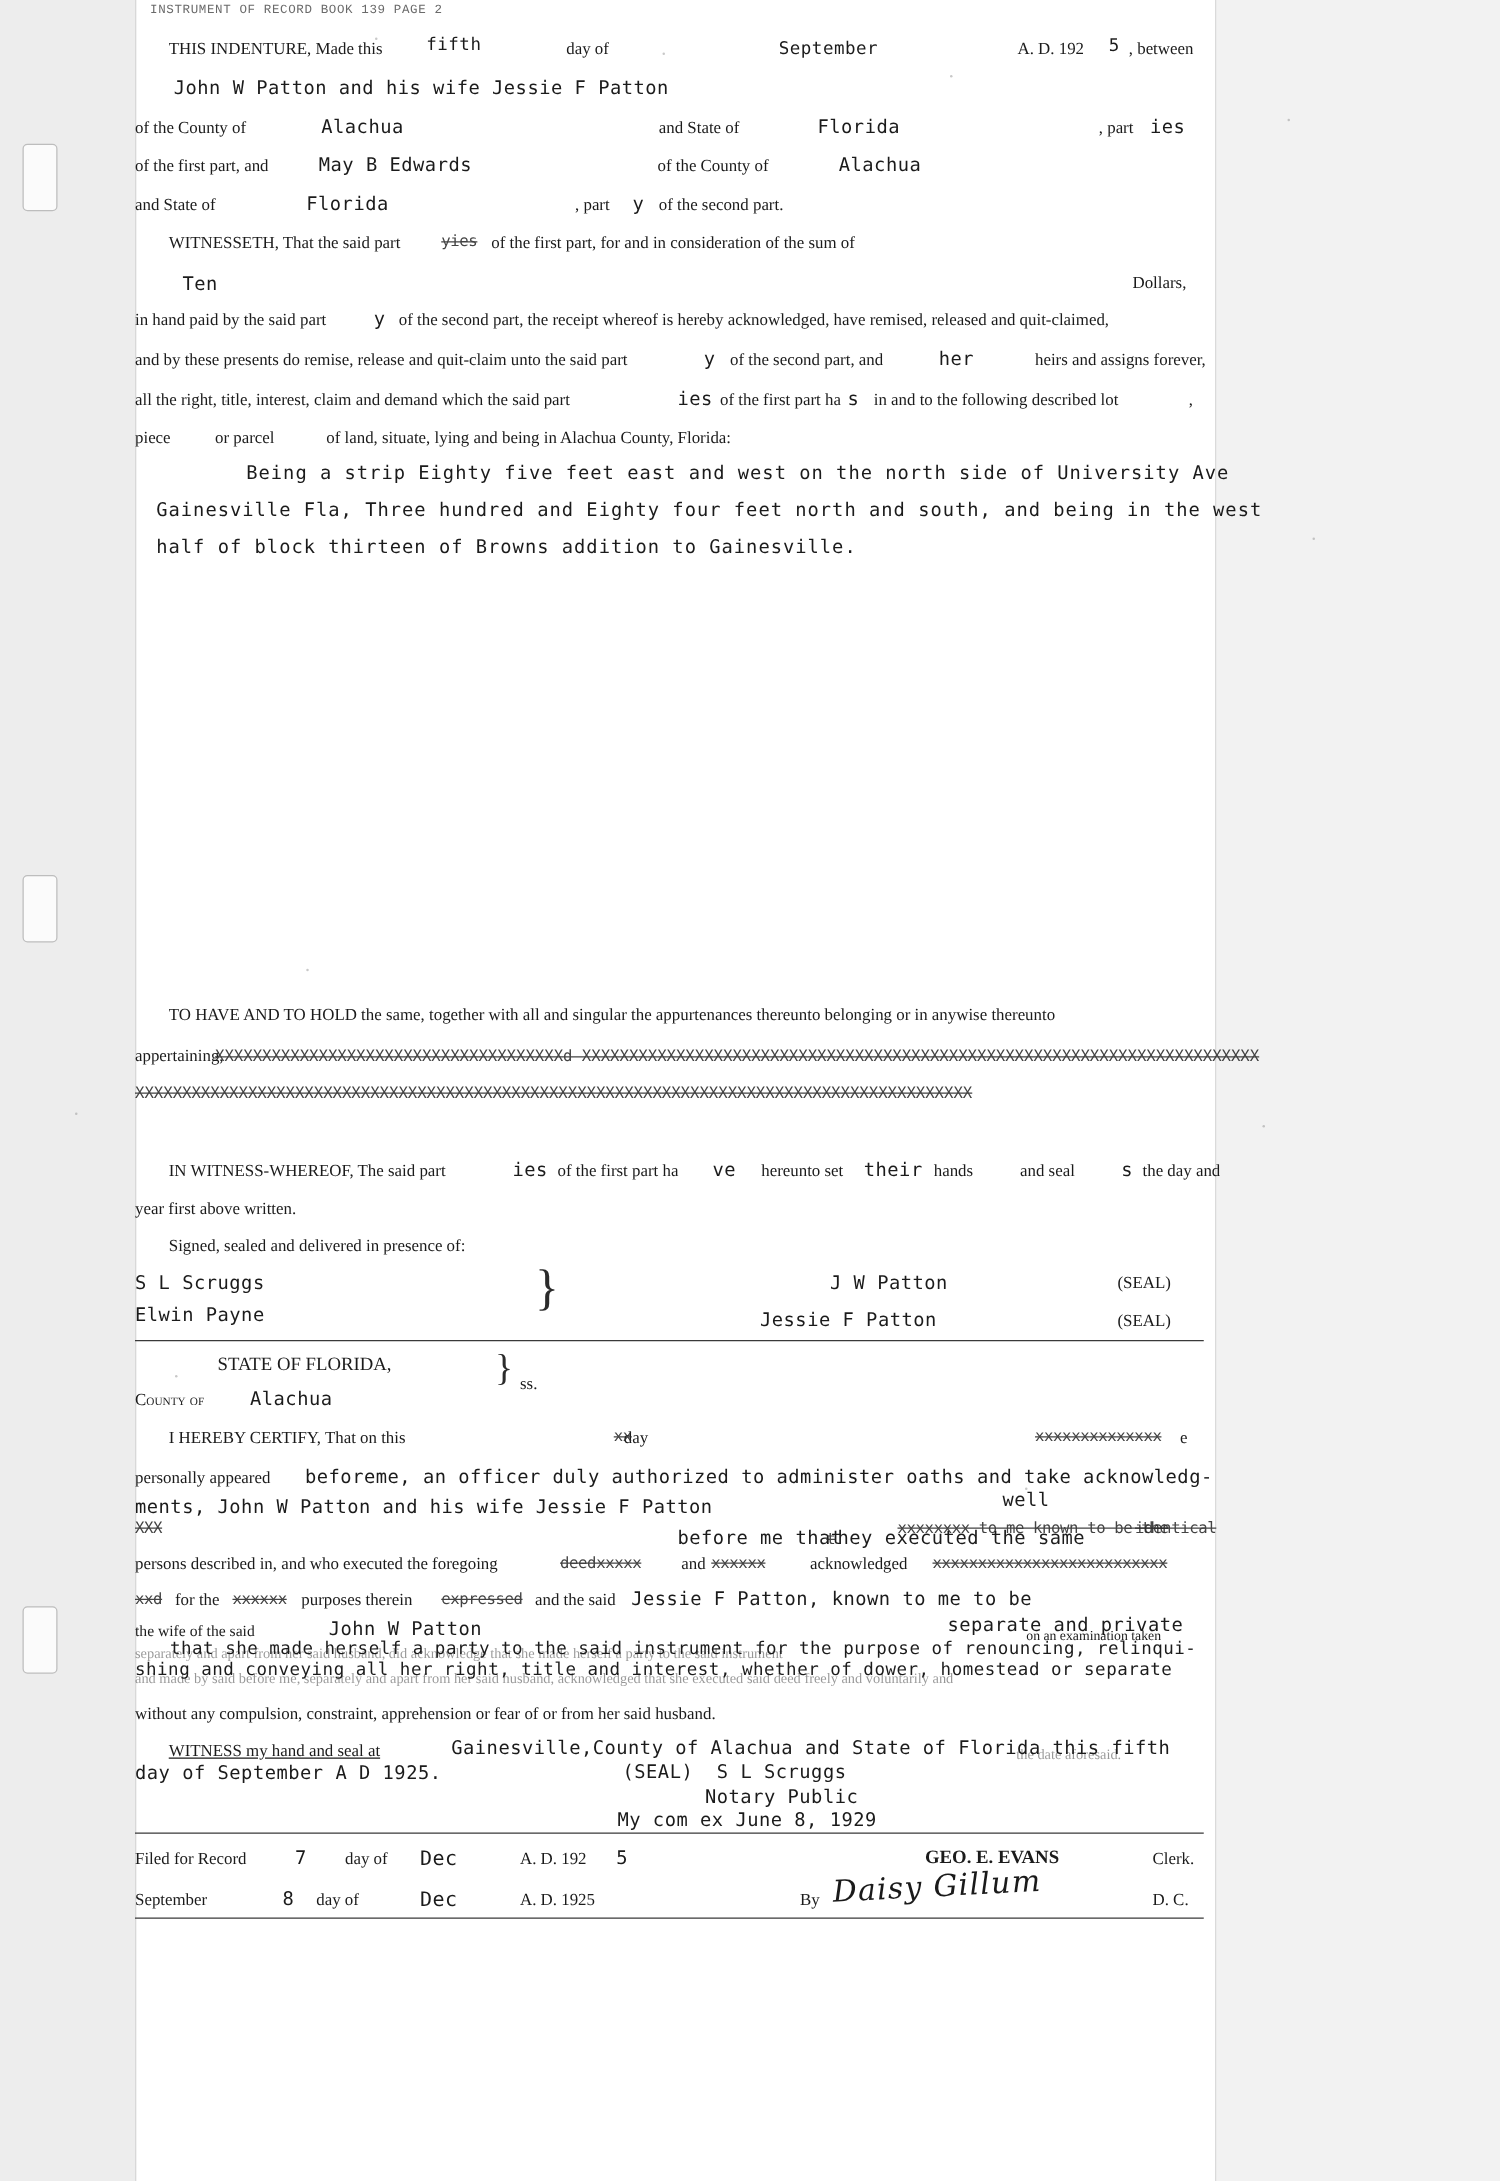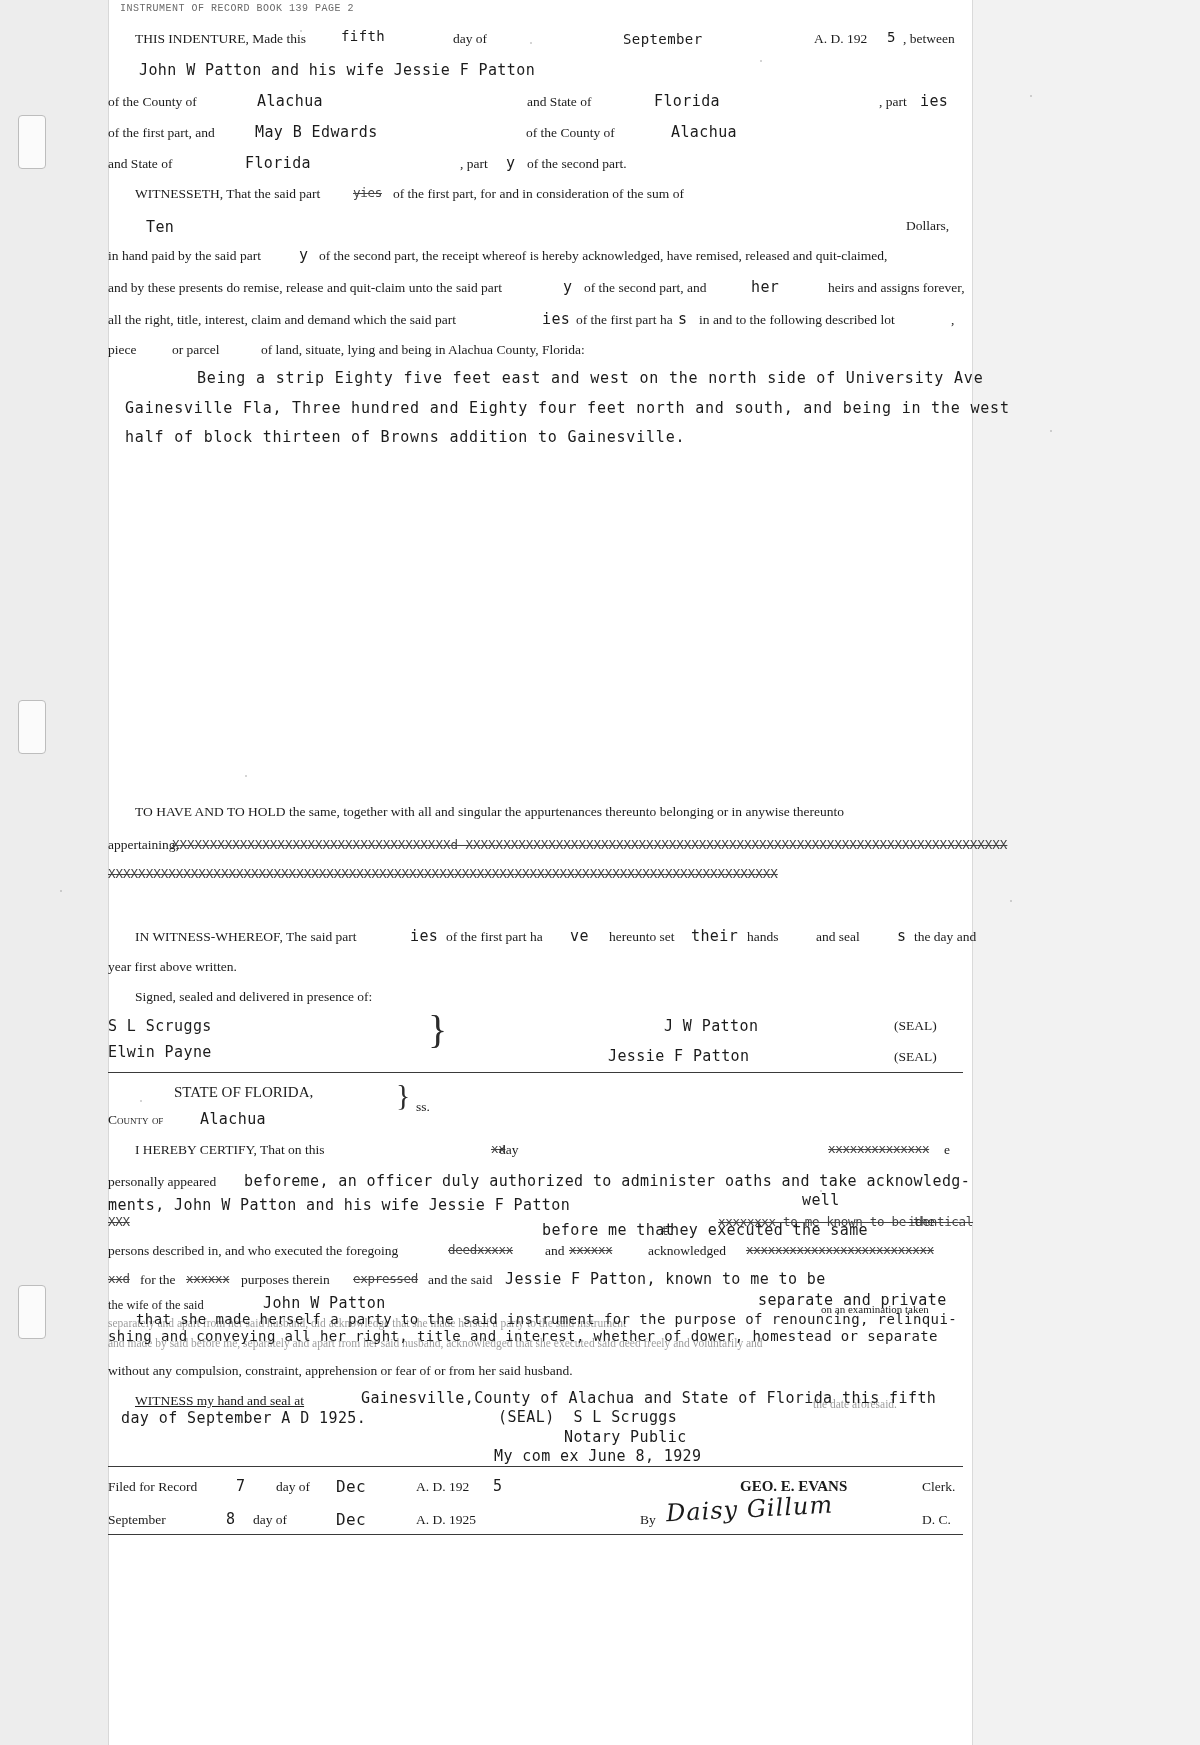--- a/index.html
+++ b/index.html
@@ -297,21 +297,21 @@
     <div class="ln smallserif faint" style="left:0px; top:1317px; font-size:11.5px;">separately and apart from her said husband, did acknowledge that she made herself a party to the said instrument</div>
     <div class="ln mono" style="left:0px; top:1329px; font-size:14px;">shing and conveying all her right, title and interest, whether of dower, homestead or separate</div>
     <div class="ln mono" style="left:28px; top:1312px; font-size:14px;">that she made herself a party to the said instrument for the purpose of renouncing, relinqui-</div>
     <div class="ln smallserif faint" style="left:0px; top:1337px; font-size:11.5px;">and made by said before me, separately and apart from her said husband, acknowledged that she executed said deed freely and voluntarily and</div>
 
     <div class="ln serif" style="left:0px; top:1364px;">without any compulsion, constraint, apprehension or fear of or from her said husband.</div>
 
     <div class="ln serif" style="left:27px; top:1394px;text-decoration:underline;">WITNESS my hand and seal at</div>
     <div class="ln mono" style="left:253px; top:1390px; font-size:15px;">Gainesville,County of Alachua and State of Florida this fifth</div>
     <div class="ln smallserif faint" style="left:705px; top:1398px; font-size:11.5px;">the date aforesaid.</div>
-    <div class="ln mono" style="left:13px; top:1410px; font-size:15px;">day of September A D 1925.</div>
+    <div class="ln mono" style="left:0px; top:1410px; font-size:15px;">day of September A D 1925.</div>
     <div class="ln mono" style="left:390px; top:1409px; font-size:15px;">(SEAL)  S L Scruggs</div>
     <div class="ln mono" style="left:456px; top:1429px; font-size:15px;">Notary Public</div>
     <div class="ln mono" style="left:386px; top:1448px; font-size:15px;">My com ex June 8, 1929</div>
 
     <div class="rule" style="left:0px; top:1466px; width:855px;"></div>
 
     <div class="ln serif" style="left:0px; top:1480px;">Filed for Record</div>
     <div class="ln mono" style="left:128px; top:1478px; font-size:15px;">7</div>
     <div class="ln serif" style="left:168px; top:1480px;">day of</div>
     <div class="ln mono" style="left:228px; top:1478px; font-size:16px;">Dec</div>

